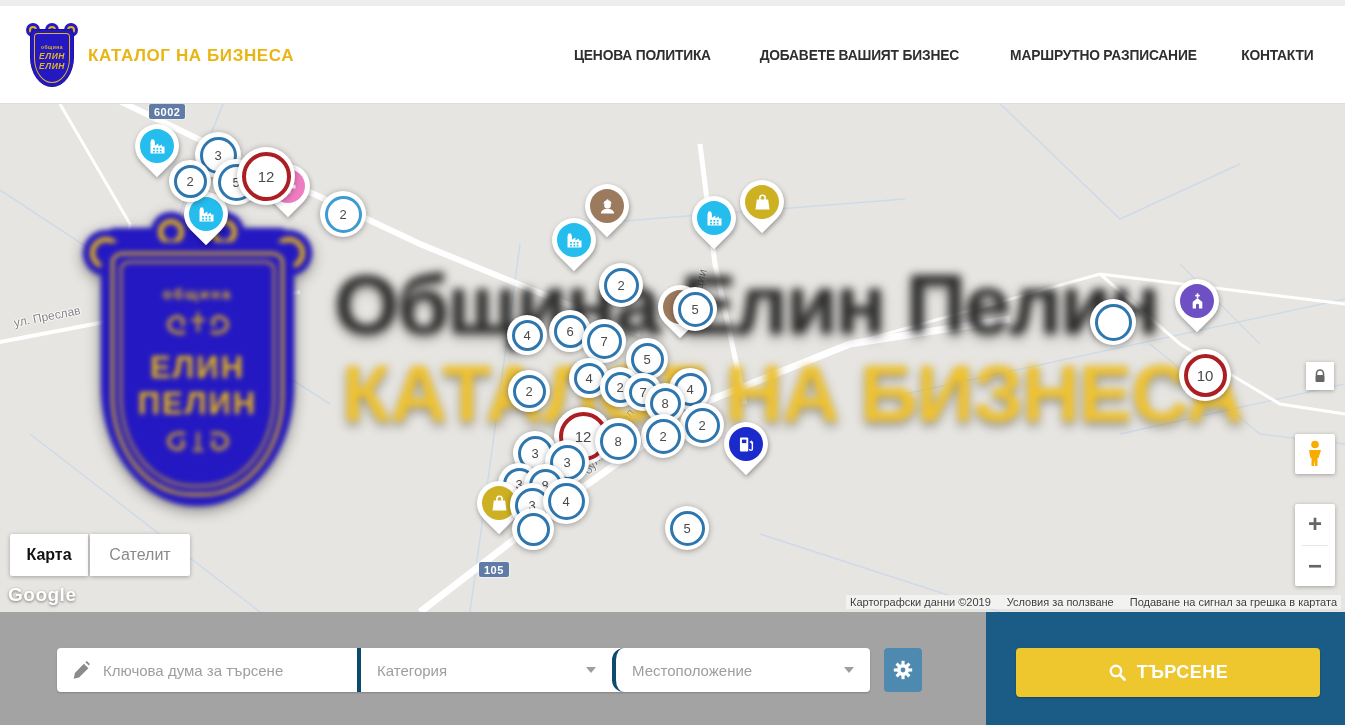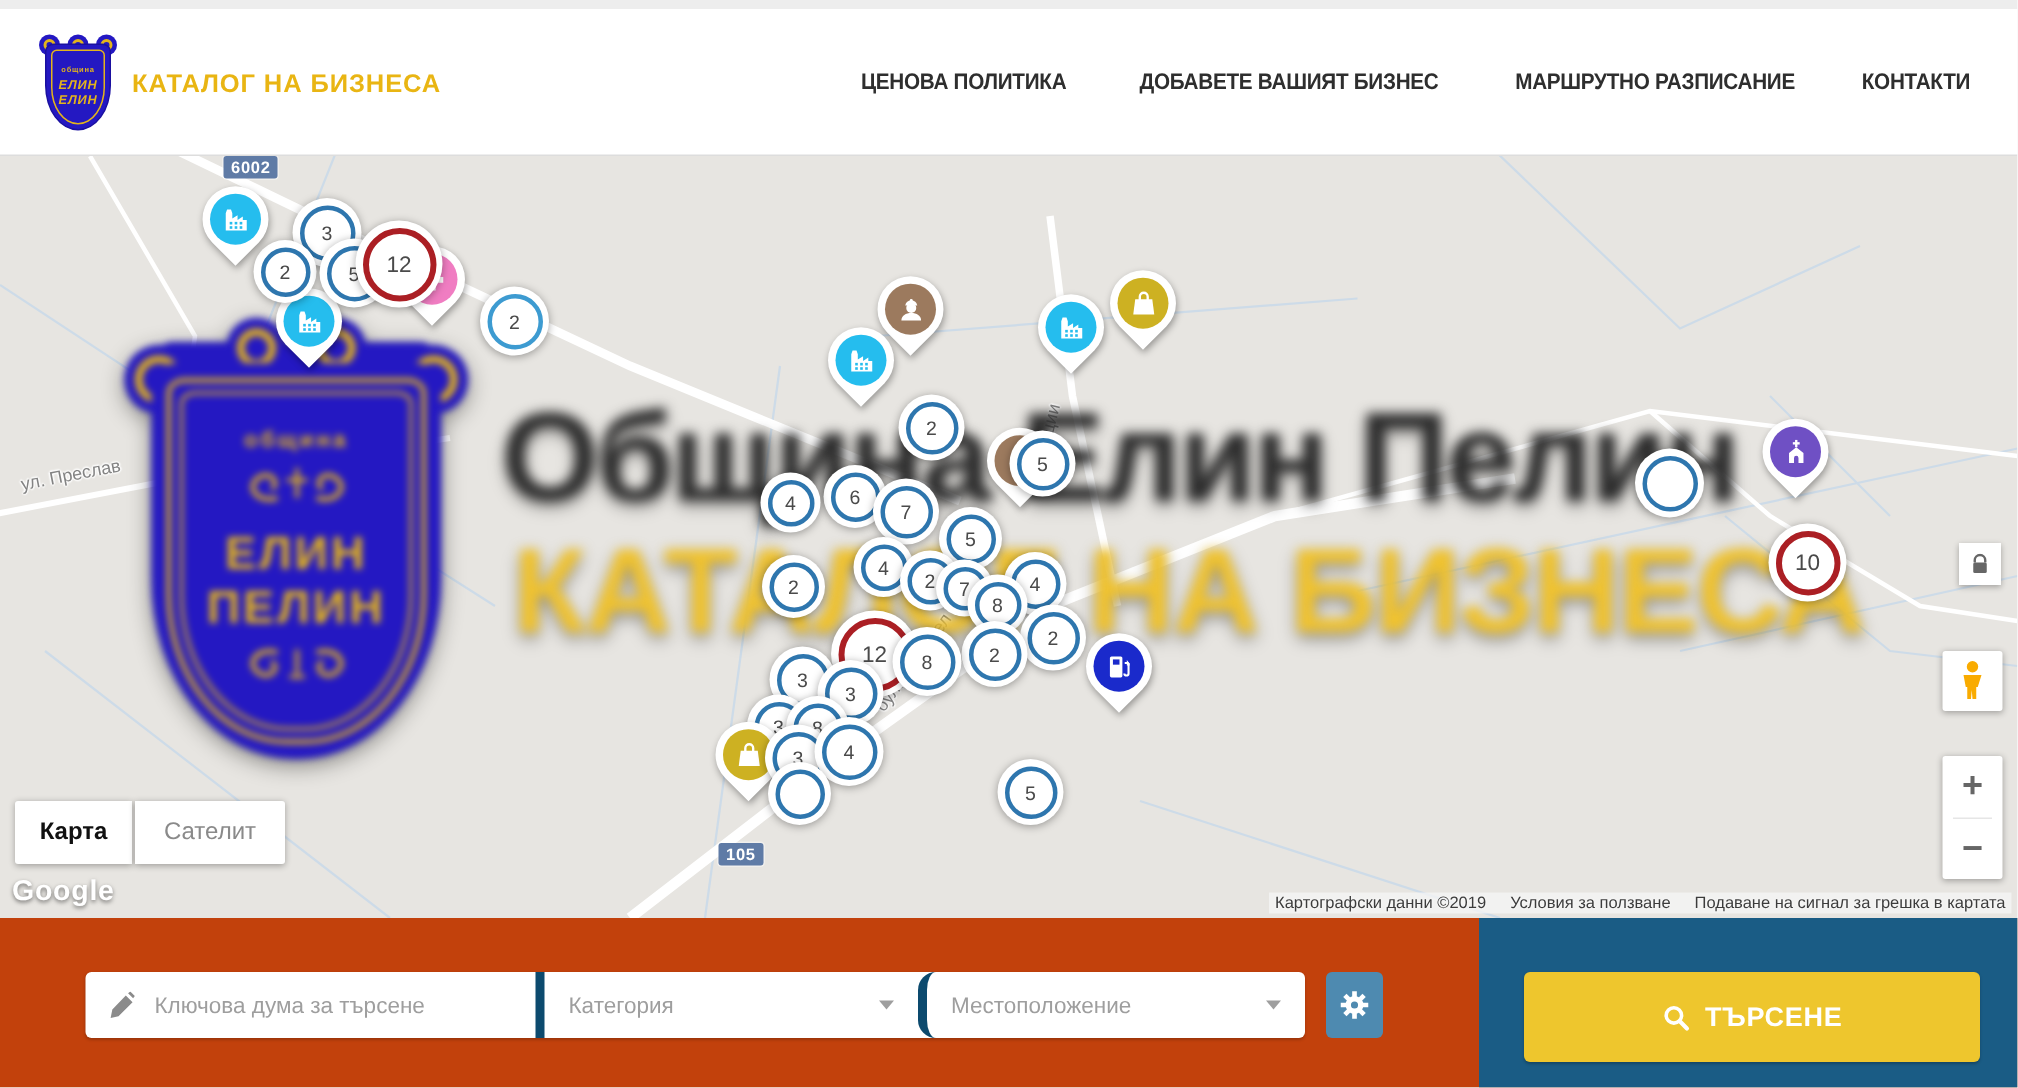--- a/index.html
+++ b/index.html
@@ -85,36 +85,36 @@
       box-shadow:0 1px 4px rgba(0,0,0,.3); display:flex; align-items:center; justify-content:center; cursor:pointer; }
   .ctl-pegman { position:absolute; left:1295px; top:330px; width:40px; height:40px; background:#fff; border-radius:2px;
       box-shadow:0 1px 4px rgba(0,0,0,.3); display:flex; align-items:center; justify-content:center; cursor:pointer; }
   .ctl-zoom { position:absolute; left:1295px; top:400px; width:40px; height:82px; background:#fff; border-radius:2px;
       box-shadow:0 1px 4px rgba(0,0,0,.3); display:flex; flex-direction:column; }
   .ctl-zoom .zbtn { flex:1; display:flex; align-items:center; justify-content:center; font-size:24px;
       color:#666; cursor:pointer; font-weight:bold; }
   .ctl-zoom .zdiv { height:1px; background:#e6e6e6; margin:0 7px; }
 
   
-  .searchbar { position:relative; height:113px; background:#c2410c;text-decoration:underline; }
+  .searchbar { position:relative; height:113px; background:#a3a3a3;text-decoration:underline; }
   .searchbar .sb-right { position:absolute; left:986px; top:0; right:0; bottom:0; background:#1a5c85; }
   .search-pill { position:absolute; left:57px; top:36px; width:813px; height:44px; background:#fff;
       border-radius:4px; display:flex; align-items:stretch; box-shadow:0 1px 2px rgba(0,0,0,.2); }
   .sp-sec { display:flex; align-items:center; padding:0 16px; }
   .sp-keyword { width:300px; gap:12px; }
   .sp-keyword input { border:none; outline:none; flex:1; font-size:15px; color:#444; font-family:inherit; }
   .sp-keyword input::placeholder { color:#9e9e9e; }
-  .sp-select { border-left:6px solid #0c4a6e; justify-content:space-between; cursor:pointer;gap:32px; }
+  .sp-select { border-left:4px solid #0c4a6e; justify-content:space-between; cursor:pointer;gap:32px; }
   .sp-cat { width:255px; } .sp-loc { width:258px;border-radius:12px; }
   .sp-select .sp-label { font-size:15px; color:#9e9e9e; }
   .caret { width:0; height:0; border-left:5px solid transparent; border-right:5px solid transparent;
       border-top:6px solid #9e9e9e; }
   .gear-btn { position:absolute; left:884px; top:36px; width:38px; height:44px; background:#4e8ab0;
       border:none; border-radius:4px; display:flex; align-items:center; justify-content:center; cursor:pointer; }
-  .search-btn { position:absolute; left:1016px; top:36px; width:304px; height:60px; background:#eec62d;
+  .search-btn { position:absolute; left:1016px; top:36px; width:304px; height:49px; background:#eec62d;
       border:none; border-radius:4px; display:flex; align-items:center; justify-content:center; gap:10px;
       color:#fff; font-size:18px; font-weight:bold; letter-spacing:.5px; cursor:pointer; box-shadow:0 1px 2px rgba(0,0,0,.25); font-family:inherit; }
 </style>
 </head>
 <body>
 
 <div class="topstrip"></div>
 
 <div class="header">
   <div class="logo">

